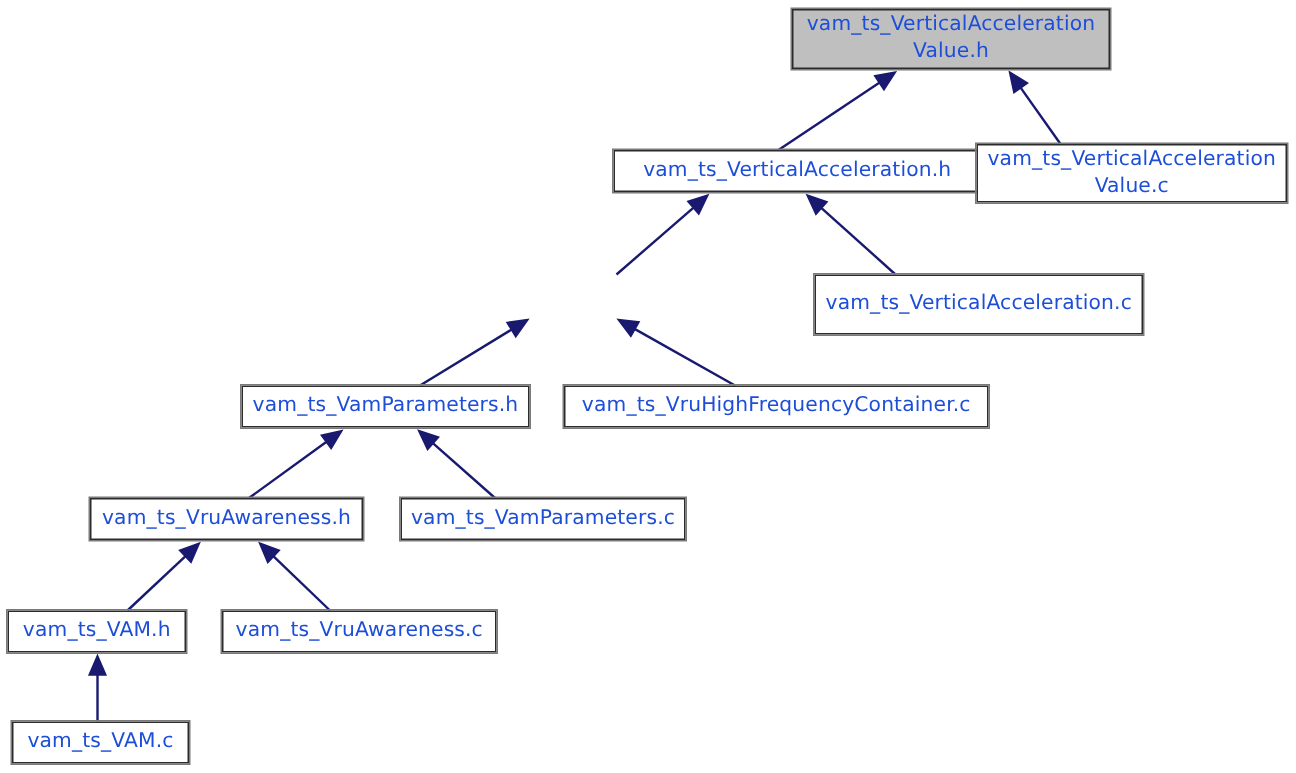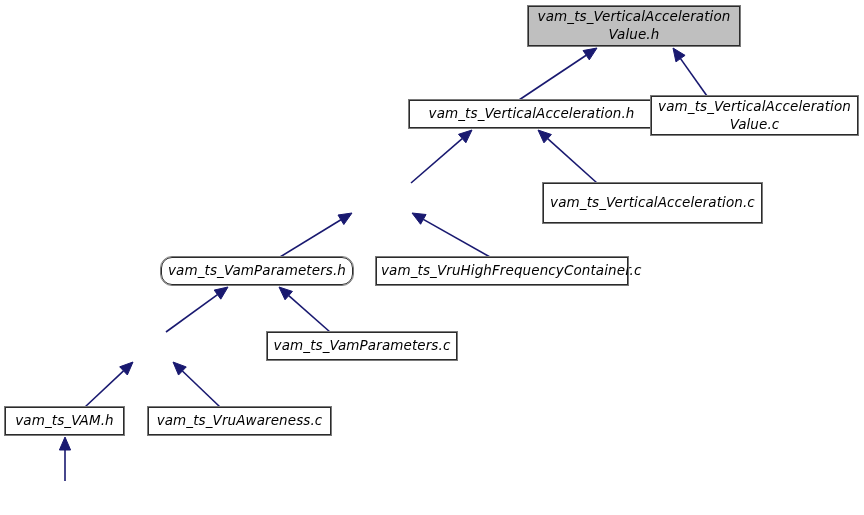--- a/index.html
+++ b/index.html
@@ -28,27 +28,26 @@
     position: absolute;
     box-sizing: border-box;
     display: flex;
     align-items: center;
     justify-content: center;
     text-align: center;
     border: 1px solid #2b2b2b;
     outline: 1px solid #7a7a7a;
     outline-offset: 0px;
     background: #ffffff;
-    color: #000000;
+    color: #1d4ed8;
     font-size: 13.5px;
     line-height: 1.32;
     letter-spacing: 0.1px;
     white-space: pre-line;
     padding: 0 4px;
-    font-style: italic;
   }
   .node.highlight {
     background: #bfbfbf;
   }
   .node-label {
     display: block;
     width: 100%;
     white-space: pre-line;
   }
 </style>
@@ -101,18 +100,20 @@
         <line x1="65" y1="481" x2="65" y2="450" stroke="#191970" stroke-width="1.6"></line>
         <polygon points="65,437 70.6,450 59.4,450" fill="#191970" stroke="#191970" stroke-width="1"></polygon>
       </g>
     </svg>
 <div class="node highlight" style="left: 528px; top: 6px; width: 212px; height: 40px; border-color: rgb(43, 43, 43); background: rgb(191, 191, 191);"><span class="node-label">vam_ts_VerticalAcceleration
 Value.h</span></div>
     <div class="node" style="left: 409px; top: 100px; width: 245px; height: 28px; border-color: rgb(43, 43, 43); background: rgb(255, 255, 255);"><span class="node-label">vam_ts_VerticalAcceleration.h</span></div>
     <div class="node" style="left: 651px; top: 96px; width: 207px; height: 39px; border-color: rgb(43, 43, 43); background: rgb(255, 255, 255);"><span class="node-label">vam_ts_VerticalAcceleration
 Value.c</span></div>
     <div class="node" style="left: 543px; top: 183px; width: 219px; height: 40px; border-color: rgb(43, 43, 43); background: rgb(255, 255, 255);"><span class="node-label">vam_ts_VerticalAcceleration.c</span></div>
-    <div class="node" style="left: 161px; top: 257px; width: 192px; height: 28px; border-color: rgb(43, 43, 43); background: rgb(255, 255, 255); border-radius: 11px;"><span class="node-label">vam_ts_VamParameters.h</span></div>
-    <div class="node" style="left: 376px; top: 257px; width: 252px; height: 28px; border-color: rgb(43, 43, 43); background: rgb(255, 255, 255);"><span class="node-label">vam_ts_VruHighFrequencyContainer.c</span></div>
+    <div class="node" style="left: 161px; top: 257px; width: 192px; height: 28px; border-color: rgb(43, 43, 43); background: rgb(255, 255, 255);"><span class="node-label">vam_ts_VamParameters.h</span></div>
+    <div class="node" style="left: 376px; top: 257px; width: 283px; height: 28px; border-color: rgb(43, 43, 43); background: rgb(255, 255, 255);"><span class="node-label">vam_ts_VruHighFrequencyContainer.c</span></div>
+    <div class="node" style="left: 60px; top: 332px; width: 182px; height: 28px; border-color: rgb(43, 43, 43); background: rgb(255, 255, 255);"><span class="node-label">vam_ts_VruAwareness.h</span></div>
     <div class="node" style="left: 267px; top: 332px; width: 190px; height: 28px; border-color: rgb(43, 43, 43); background: rgb(255, 255, 255);"><span class="node-label">vam_ts_VamParameters.c</span></div>
     <div class="node" style="left: 5px; top: 407px; width: 119px; height: 28px; border-color: rgb(43, 43, 43); background: rgb(255, 255, 255);"><span class="node-label">vam_ts_VAM.h</span></div>
     <div class="node" style="left: 148px; top: 407px; width: 183px; height: 28px; border-color: rgb(43, 43, 43); background: rgb(255, 255, 255);"><span class="node-label">vam_ts_VruAwareness.c</span></div>
+    <div class="node" style="left: 8px; top: 481px; width: 118px; height: 28px; border-color: rgb(43, 43, 43); background: rgb(255, 255, 255);"><span class="node-label">vam_ts_VAM.c</span></div>
   </div>
 
 </body></html>

